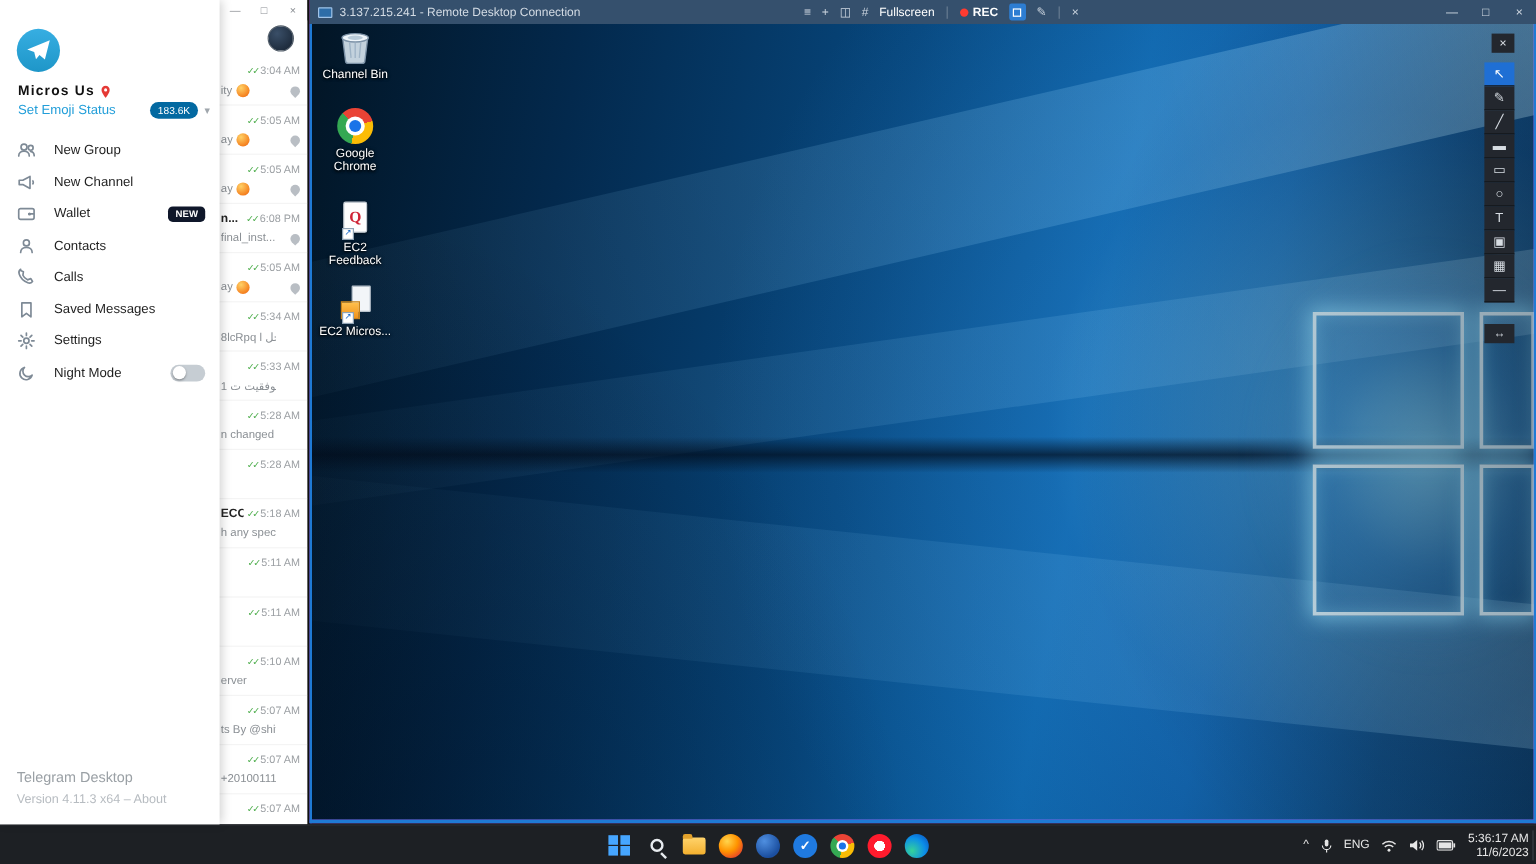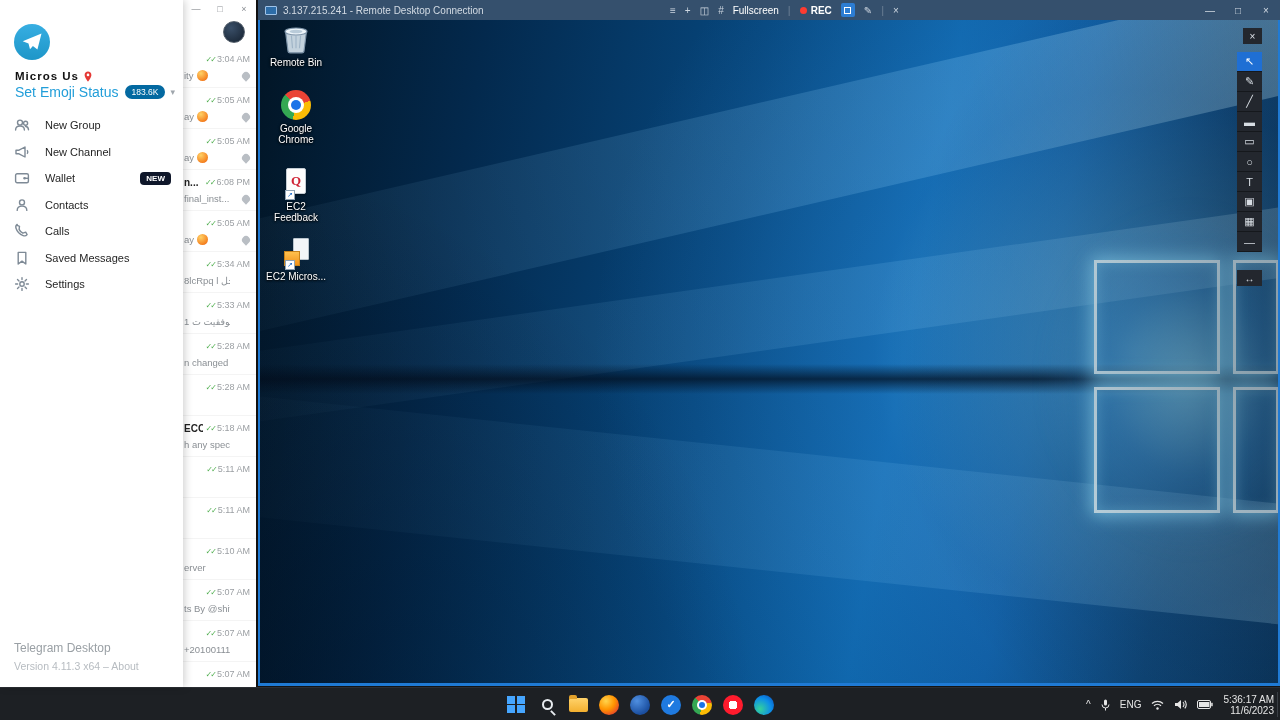--- a/index.html
+++ b/index.html
@@ -34,21 +34,21 @@
 
   
   #tg-menu { position:absolute; left:0; top:0; width:183px; height:687px; background:#fff;
     box-shadow:2px 0 8px rgba(0,0,0,.18); z-index:20; }
   #tg-logo { position:absolute; left:14px; top:24px; width:36px; height:36px; border-radius:50%;
     background:linear-gradient(180deg,#37aee2,#1e96c8); display:flex; align-items:center; justify-content:center; }
   #tg-profile-name { position:absolute; left:15px; top:70px; font-size:11.5px; font-weight:bold;
     color:#111; letter-spacing:1px; display:flex; align-items:center; gap:4px; }
   #tg-status-row { position:absolute; left:15px; top:84px; width:160px; height:16px;
     display:flex; align-items:center; gap:5px; }
-  #tg-status-link { font-size:14px; color:#229ed9; }
+  #tg-status-link { font-size:11px; color:#229ed9; }
   #tg-status-badge { margin-left:auto; background:#0369a1; color:#fff; font-size:8.5px;
     padding:2px 7px; border-radius:9px; }
   #tg-status-chevron { color:#9fa6ac; font-size:9px; }
   #tg-menu-list { position:absolute; left:0; top:112px; width:183px; }
   .menu-item { display:flex; align-items:center; height:26.5px; padding:0 12px 0 14px; gap:15px;
     font-size:11px; font-weight:500; color:#1f1f1f; cursor:pointer; }
   .menu-item svg { flex:none; }
   .menu-badge { margin-left:auto; background:#0f172a; color:#fff; font-size:8px; font-weight:bold;
     padding:2px 6px; border-radius:4px; }
   .toggle { margin-left:auto; width:29px; height:14px; border-radius:7px; background:#c6cdd3; position:relative; }
@@ -462,20 +462,27 @@
           </svg>
         <span>Saved Messages</span>
       </div>
       <div class="menu-item">
         <svg width="16" height="16" viewBox="0 0 16 16" fill="none" stroke="#7e8a96" stroke-width="1.4" stroke-linecap="round">
             <circle cx="8" cy="8" r="2.2"></circle>
             <path d="M8 1.6v2M8 12.4v2M1.6 8h2M12.4 8h2M3.5 3.5L5 5M11 11l1.5 1.5M12.5 3.5L11 5M5 11l-1.5 1.5"></path>
           </svg>
         <span>Settings</span>
       </div>
+      <div class="menu-item">
+        <svg width="16" height="16" viewBox="0 0 16 16" fill="none" stroke="#7e8a96" stroke-width="1.4" stroke-linejoin="round">
+            <path d="M12.8 9.6A5.2 5.2 0 1 1 6.4 3.2a4.2 4.2 0 0 0 6.4 6.4z"></path>
+          </svg>
+        <span>Night Mode</span>
+        <span class="toggle"></span>
+      </div>
     </div>
 
     <div id="tg-footer">
       <div id="tg-footer-app">Telegram Desktop</div>
       <div id="tg-footer-version">Version 4.11.3 x64 – About</div>
     </div>
   </div>
 </div>
 
 <div id="rdp-window">
@@ -525,21 +532,21 @@
 
     <div class="dicon" style="top:4px">
       <div class="dicon-art">
         <svg width="28" height="30" viewBox="0 0 24 26">
             <path d="M3 7h18l-2 16a2 2 0 0 1-2 2H7a2 2 0 0 1-2-2L3 7z" fill="rgba(222,236,246,.88)" stroke="#7d93a8"></path>
             <ellipse cx="12" cy="6.5" rx="9.5" ry="3" fill="#eef5fa" stroke="#7d93a8"></ellipse>
             <ellipse cx="12" cy="6.5" rx="5.5" ry="1.6" fill="#b9cbd9"></ellipse>
             <path d="M8 10l1 11M12 10v11M16 10l-1 11" stroke="#9fb4c6" fill="none"></path>
           </svg>
       </div>
-      <div class="dicon-label">Remote Bin</div>
+      <div class="dicon-label">Channel Bin</div>
     </div>
 
     <div class="dicon" style="top:70px">
       <div class="chrome-ball"></div>
       <div class="dicon-label">Google Chrome</div>
     </div>
 
     <div class="dicon" style="top:148px">
       <div class="dicon-art">
         <div class="page-icon">

